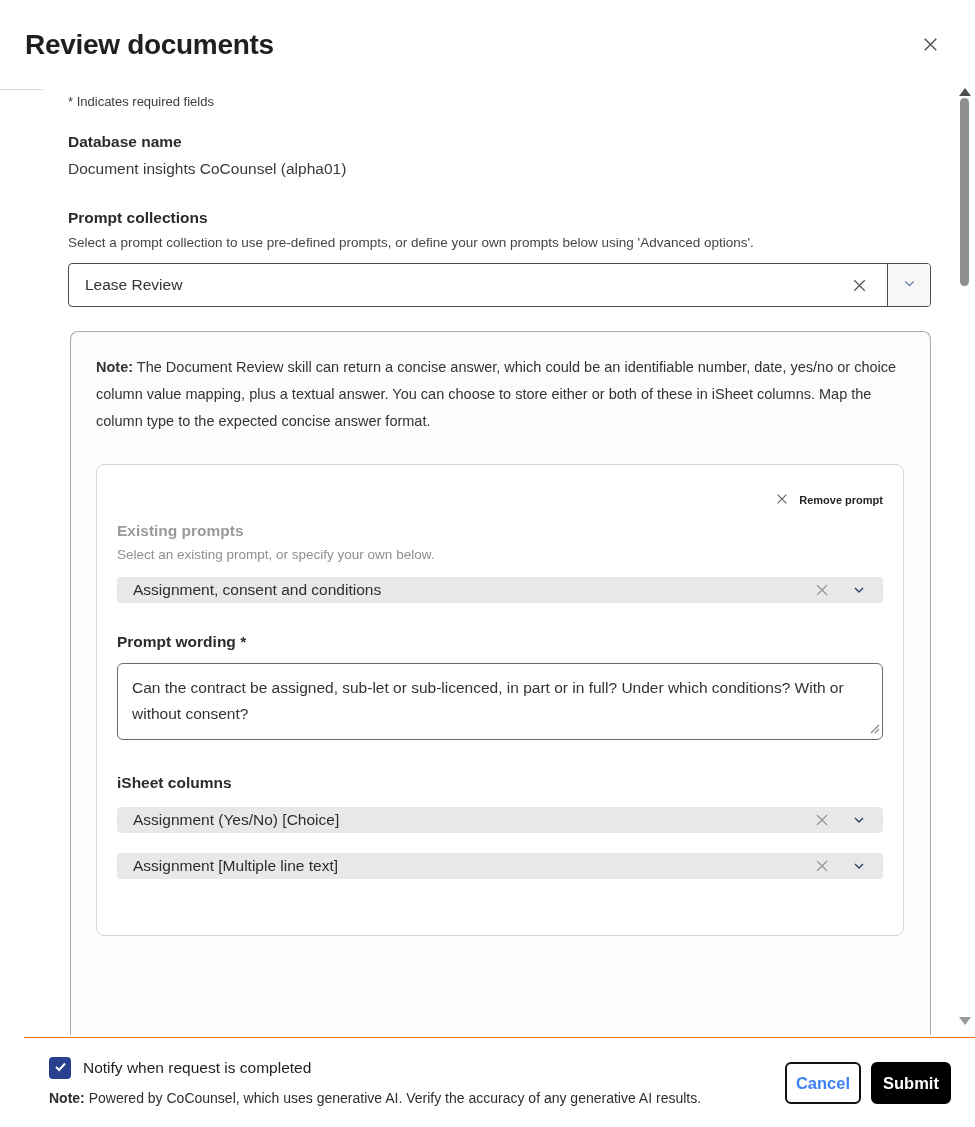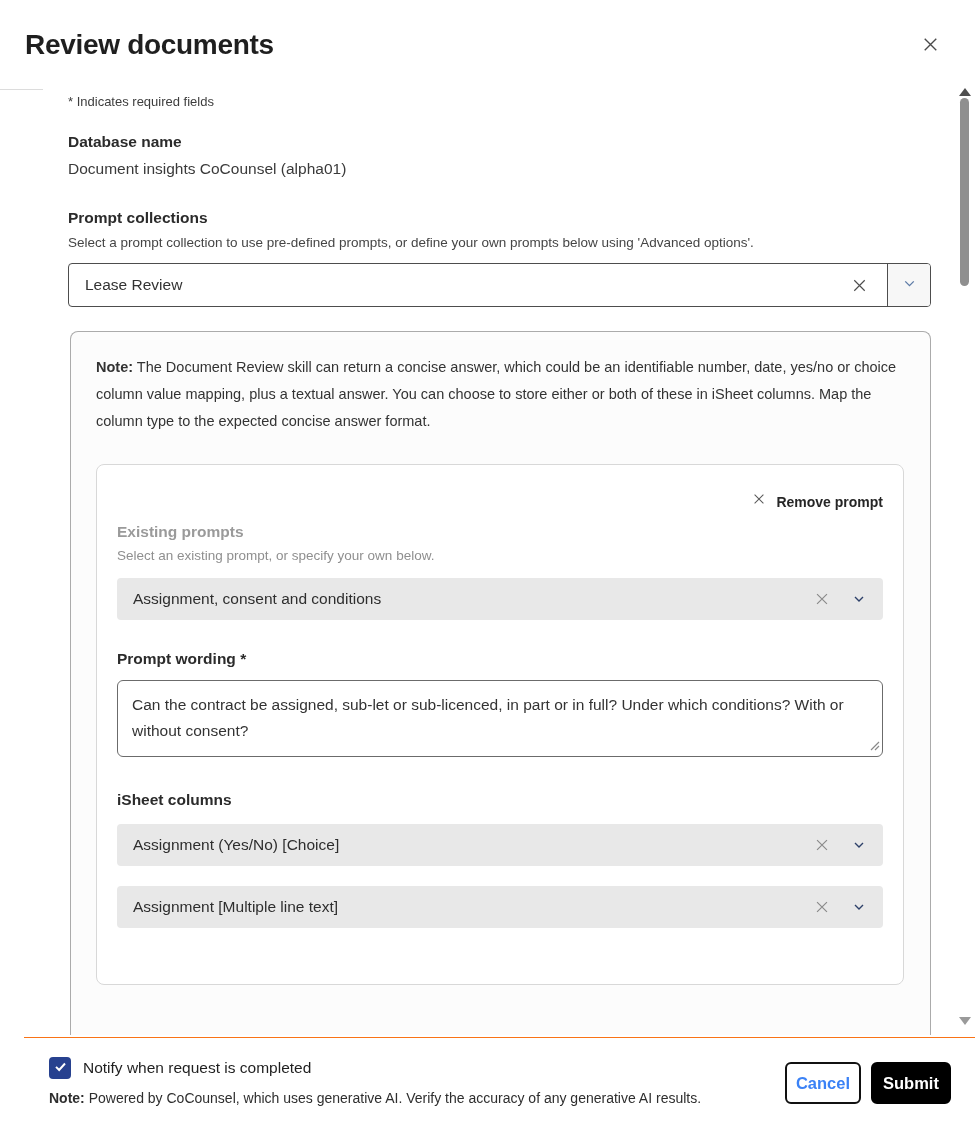--- a/index.html
+++ b/index.html
@@ -39,25 +39,25 @@
   .adv-panel { margin-top: 24px; margin-left: 2px; height: 704px; border: 1px solid #ababab; border-bottom: none; border-radius: 8px 8px 0 0; background: #fcfcfc; overflow: hidden; }
   .adv-header { height: 43px; display: flex; align-items: center; justify-content: space-between; padding: 0 16px 0 14px; background: #fff; border-bottom: 1px solid #8c8c8c; cursor: pointer; }
   .adv-header .field-label { font-size: 15.5px; }
   .adv-body { padding: 22px 26px 16px 25px; }
   .adv-note { font-size: 14.5px; line-height: 27px; color: #333; max-width: 845px; }
   .bold-inline { font-weight: bold; }
 
   
   .prompt-card { margin-top: 29px; background: #fff; border: 1px solid #d8d8d8; border-radius: 8px; padding: 26px 20px 56px 20px; }
   .remove-row { display: flex; justify-content: flex-end; }
-  .remove-btn { display: flex; align-items: flex-end; gap: 9px; background: none; border: none; cursor: pointer; font-family: "Liberation Sans", sans-serif; font-weight: bold; font-size: 14px; color: #262626; }
+  .remove-btn { display: flex; align-items: center; gap: 9px; background: none; border: none; cursor: pointer; font-family: "Liberation Sans", sans-serif; font-weight: bold; font-size: 11px; color: #262626; }
   .muted-label { margin-top: 13px; color: #9a9a9a; font-weight: bold; font-size: 15.5px; }
   .muted-help { margin-top: 7px; color: #8f8f8f; font-size: 13.5px; }
 
-  .gray-select { margin-top: 15px; height: 42px; background: #e8e8e8; border-radius: 4px; display: flex; align-items: center; padding: 0 16px; font-size: 15.5px; color: #2e2e2e; cursor: pointer; }
+  .gray-select { margin-top: 15px; height: 26px; background: #e8e8e8; border-radius: 4px; display: flex; align-items: center; padding: 0 16px; font-size: 15.5px; color: #2e2e2e; cursor: pointer; }
   .gs-icons { margin-left: auto; display: flex; align-items: center; gap: 20px; }
   .gs-icons button { background: none; border: none; cursor: pointer; line-height: 0; padding: 0; }
 
   .wording-label { margin-top: 30px; }
   .textarea-wrap { position: relative; margin-top: 12px; }
   .prompt-textarea {
     width: 100%; height: 77px; border: 1px solid #6b6b6b; border-radius: 6px;
     padding: 11px 14px; font-family: "Liberation Sans", sans-serif; font-size: 15.5px; line-height: 26px;
     color: #333; resize: none; background: #fff; overflow: hidden;
   }

